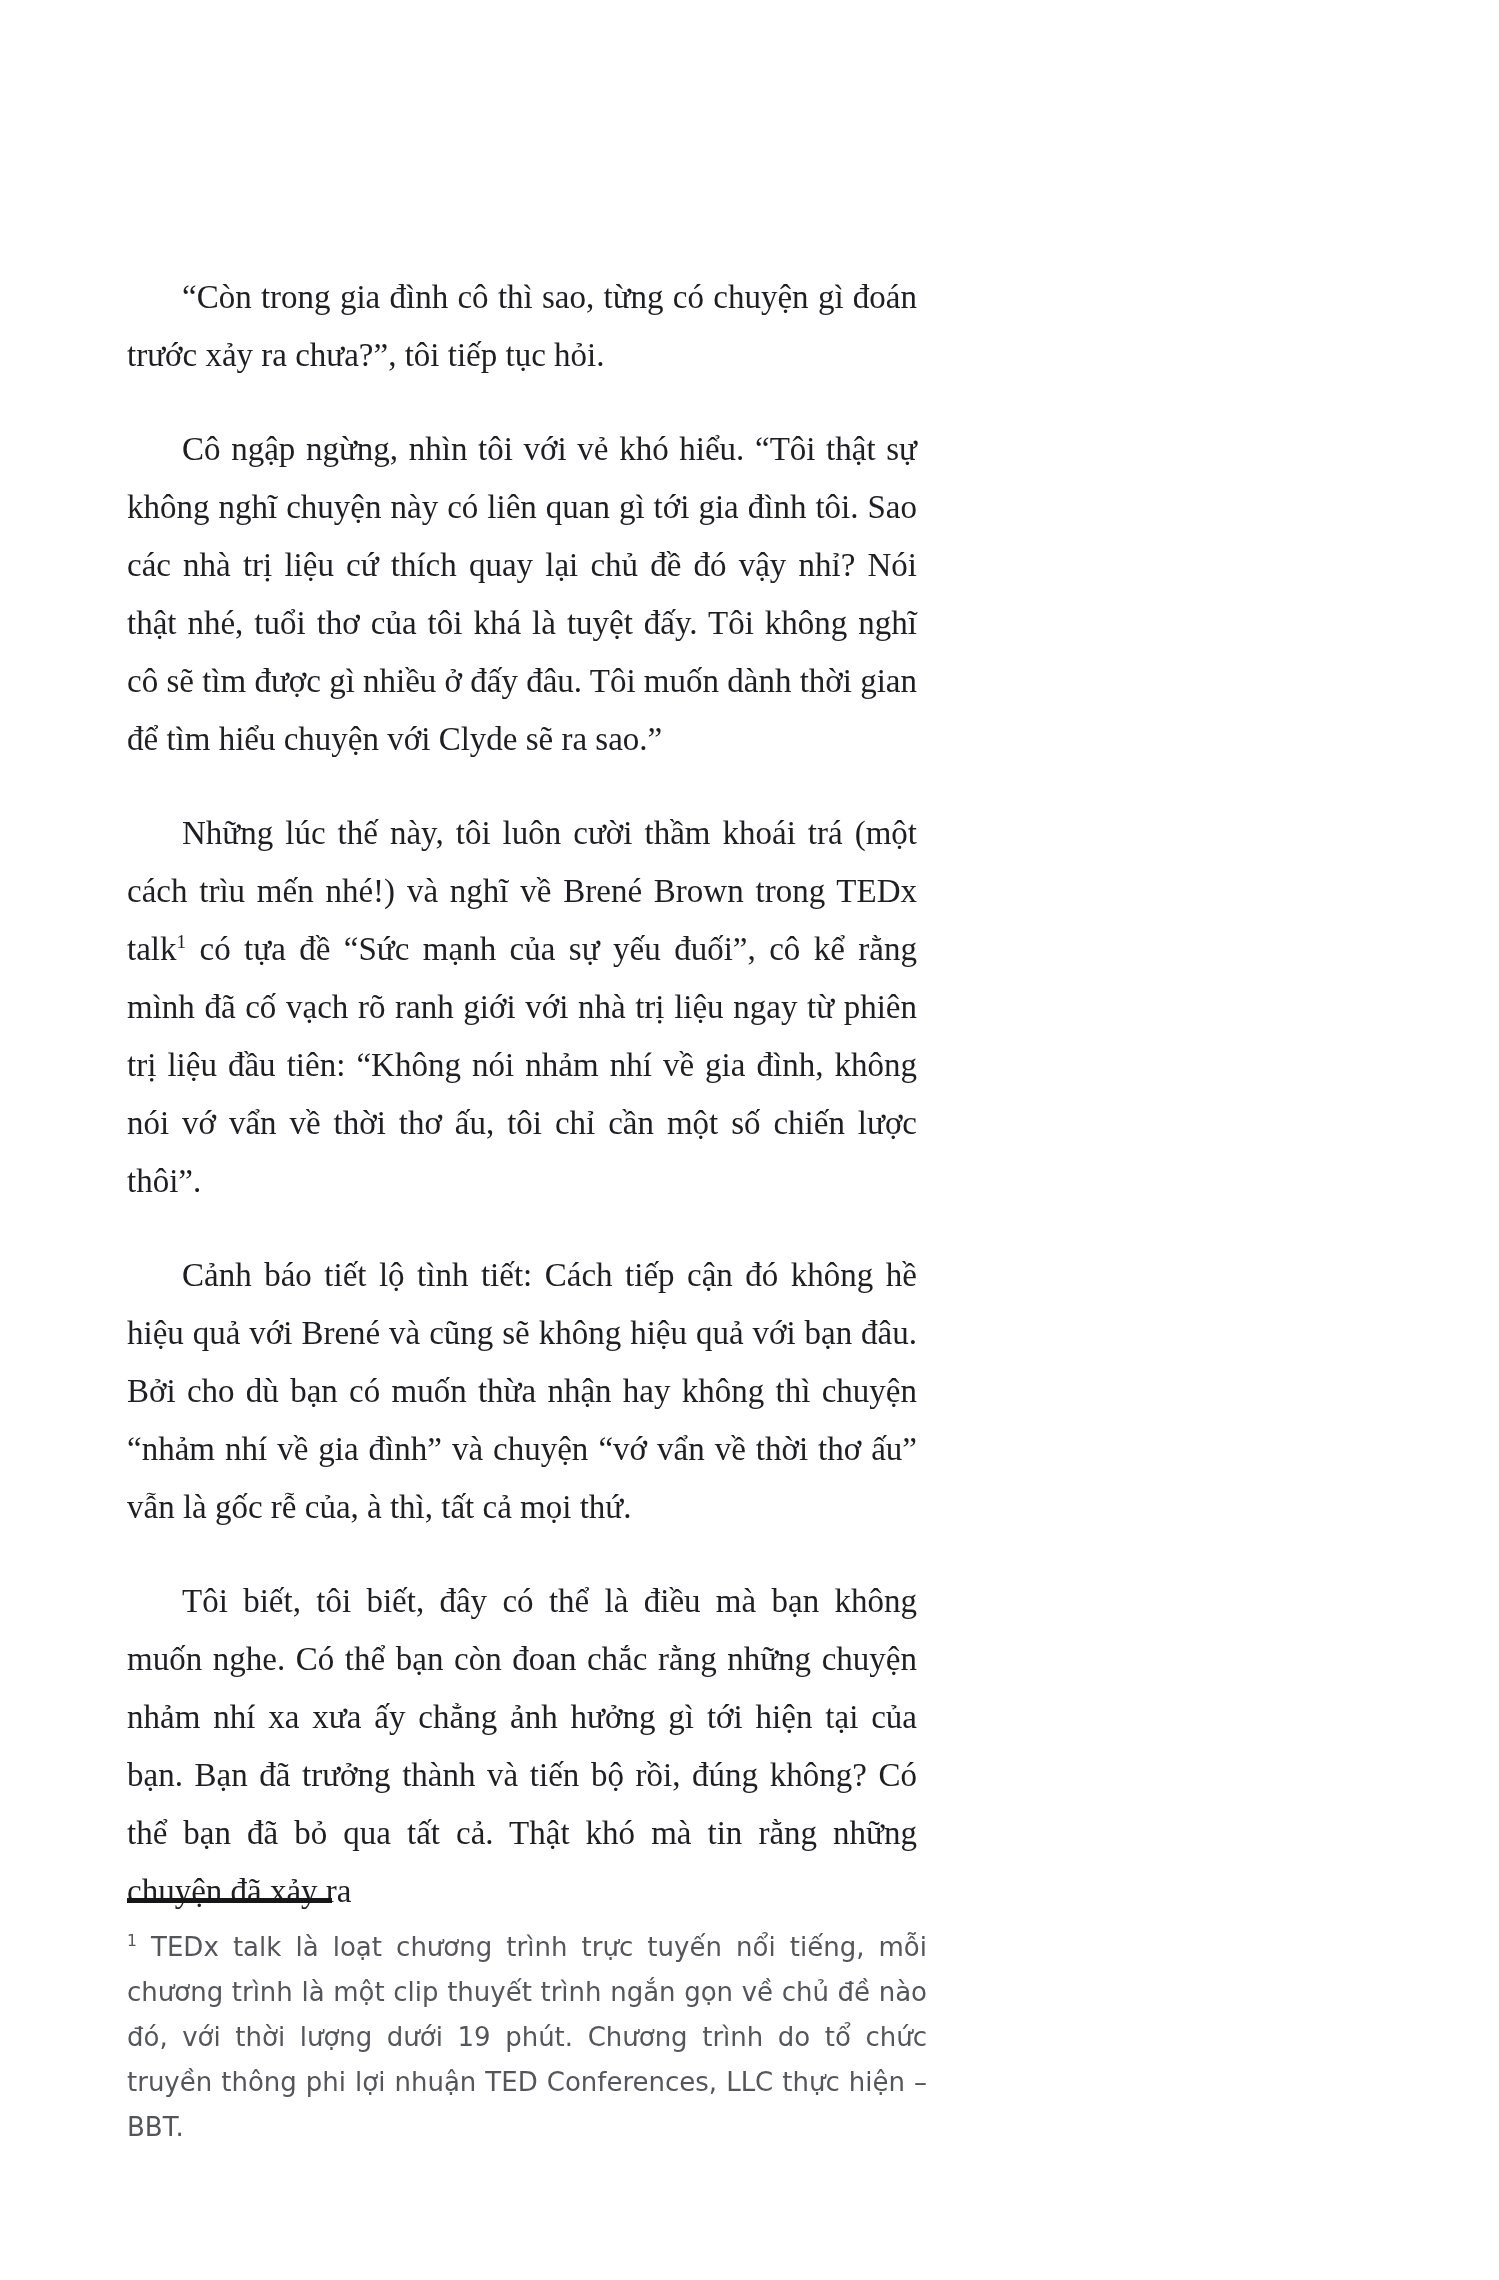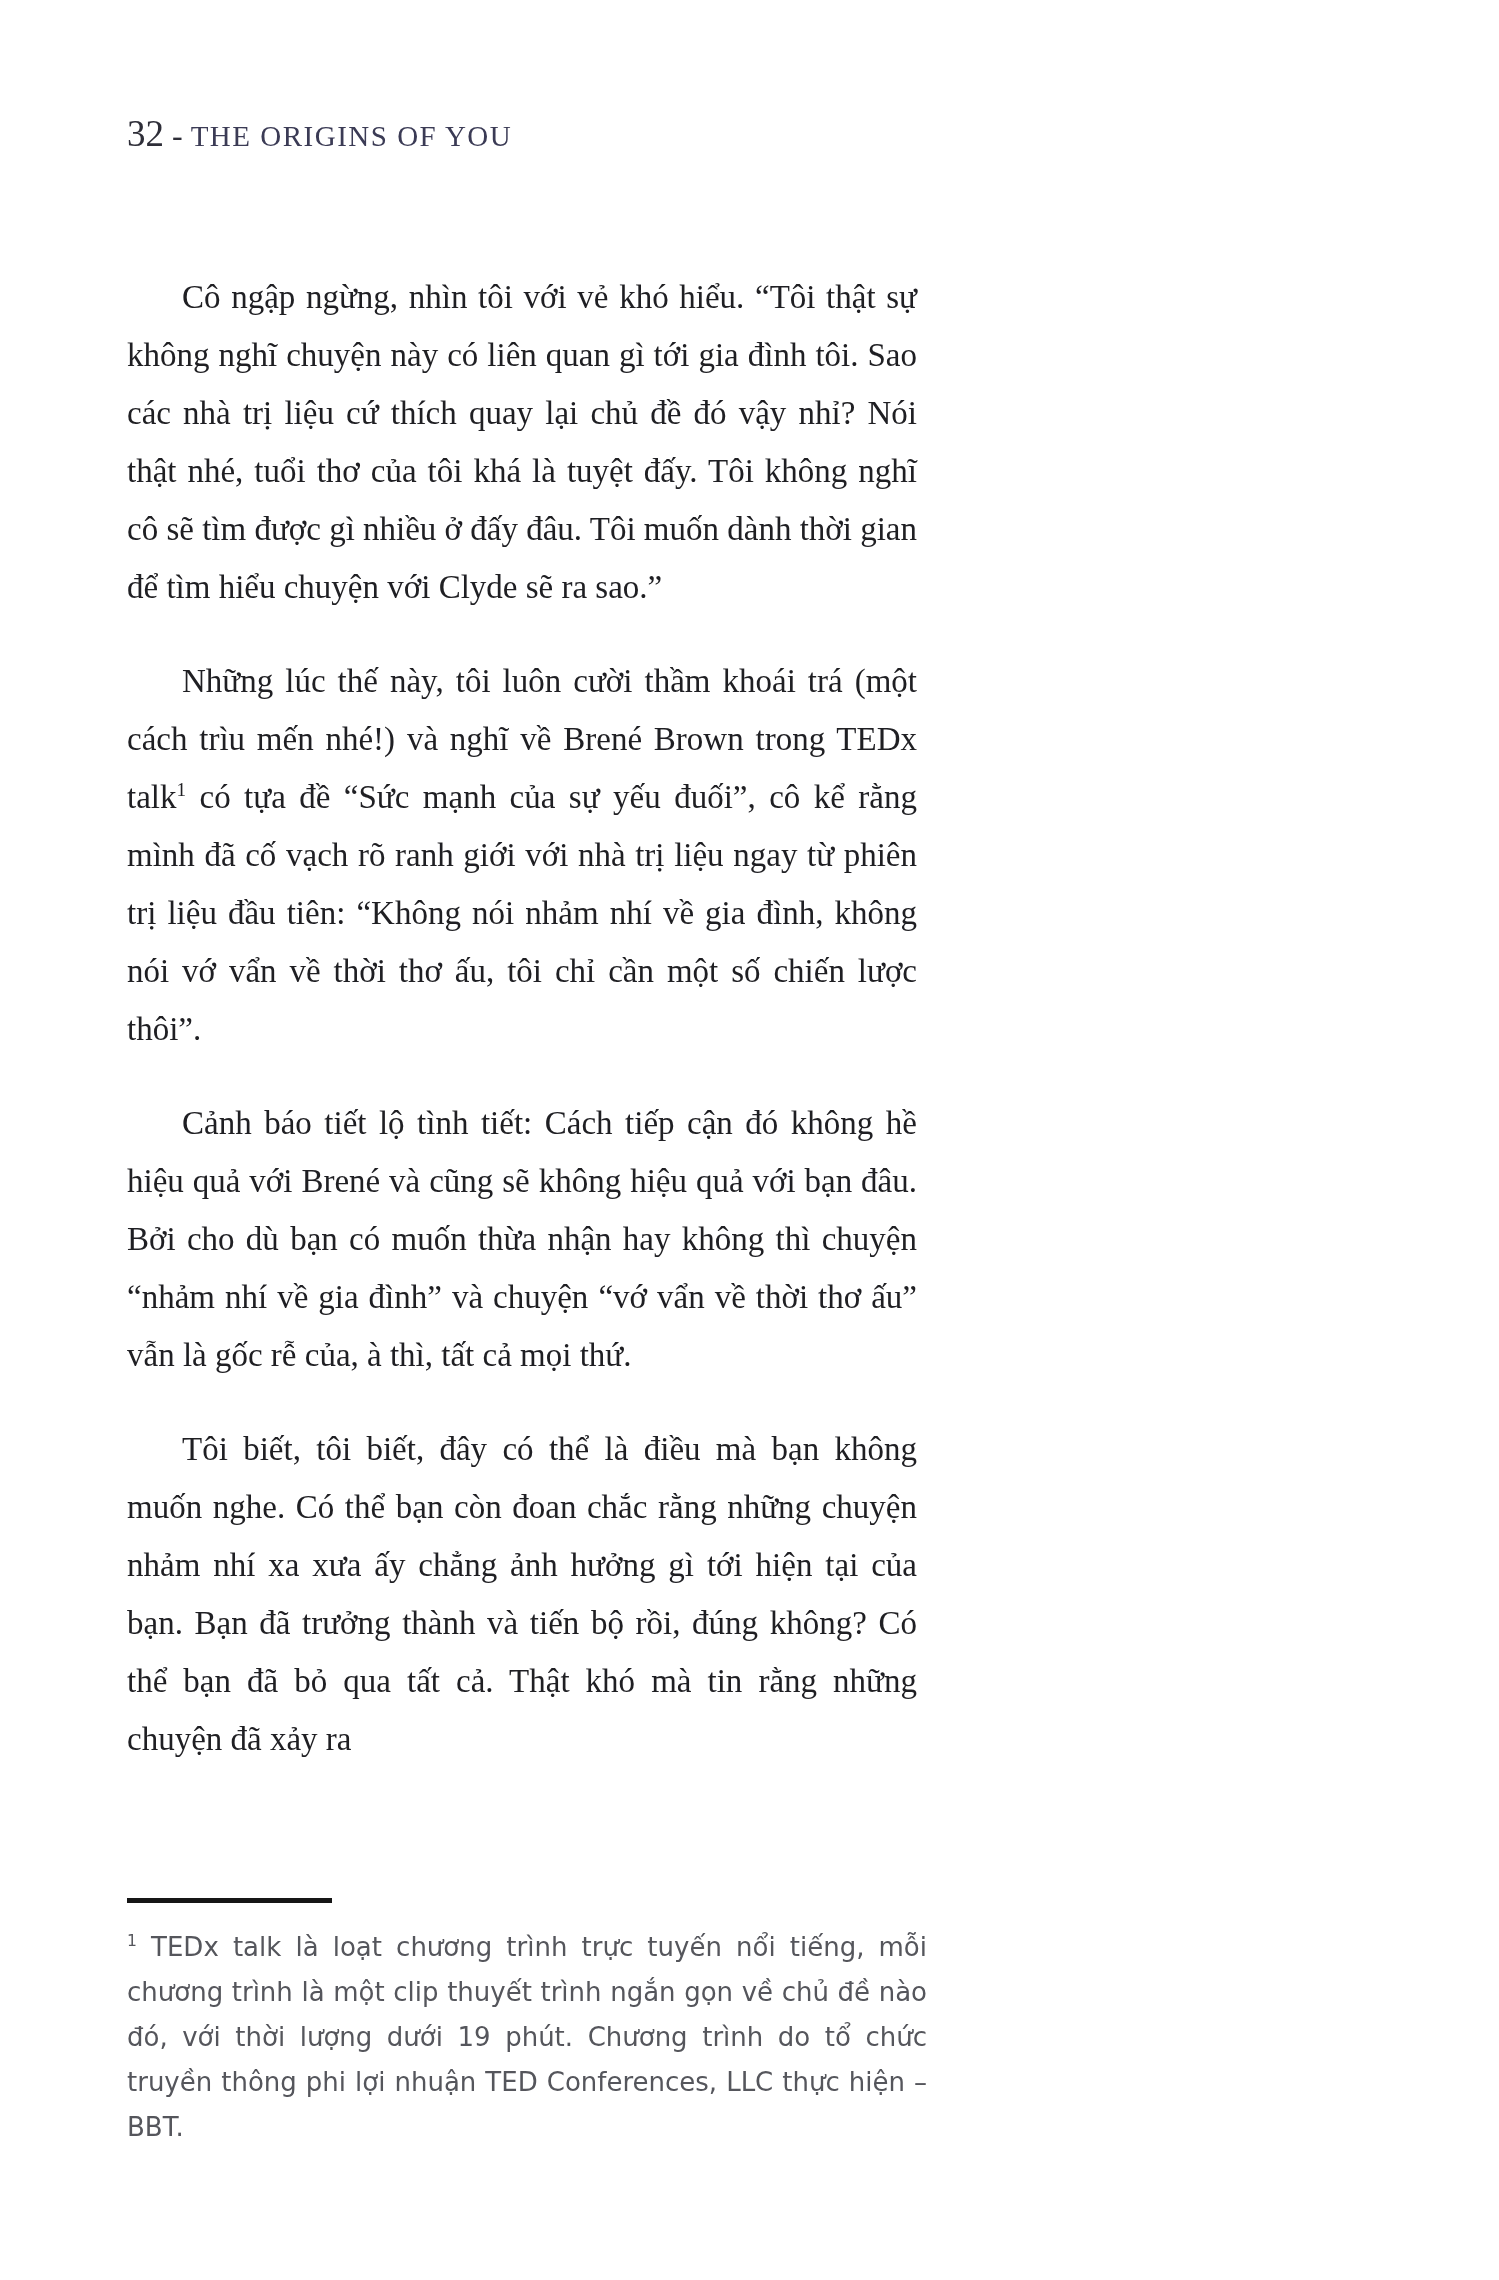--- a/index.html
+++ b/index.html
@@ -88,25 +88,23 @@
     vertical-align: super;
     font-size: 0.6em;
     line-height: 0;
   }
 </style>
 </head>
 <body>
 
 <div class="page">
 
-  <div class="running-head">
-    <span class="page-num">32</span><span class="sep"> - </span><span class="book-title">THE ORIGINS OF YOU</span>
-  </div>
 
   <div class="body-text">
+    <p><span>“Còn trong gia đình cô thì sao, từng có chuyện gì đoán trước xảy ra chưa?”, tôi tiếp tục hỏi.</span></p>
 
     <p><span>Cô ngập ngừng, nhìn tôi với vẻ khó hiểu. “Tôi thật sự không nghĩ chuyện này có liên quan gì tới gia đình tôi. Sao các nhà trị liệu cứ thích quay lại chủ đề đó vậy nhỉ? Nói thật nhé, tuổi thơ của tôi khá là tuyệt đấy. Tôi không nghĩ cô sẽ tìm được gì nhiều ở đấy đâu. Tôi muốn dành thời gian để tìm hiểu chuyện với Clyde sẽ ra sao.”</span></p>
 
     <p><span>Những lúc thế này, tôi luôn cười thầm khoái trá (một cách trìu mến nhé!) và nghĩ về Brené Brown trong TEDx talk</span><sup>1</sup><span> có tựa đề “Sức mạnh của sự yếu đuối”, cô kể rằng mình đã cố vạch rõ ranh giới với nhà trị liệu ngay từ phiên trị liệu đầu tiên: “Không nói nhảm nhí về gia đình, không nói vớ vẩn về thời thơ ấu, tôi chỉ cần một số chiến lược thôi”.</span></p>
 
     <p><span>Cảnh báo tiết lộ tình tiết: Cách tiếp cận đó không hề hiệu quả với Brené và cũng sẽ không hiệu quả với bạn đâu. Bởi cho dù bạn có muốn thừa nhận hay không thì chuyện “nhảm nhí về gia đình” và chuyện “vớ vẩn về thời thơ ấu” vẫn là gốc rễ của, à thì, </span><span class="em">tất cả mọi thứ</span><span>.</span></p>
 
     <p><span>Tôi biết, tôi biết, đây có thể là điều mà bạn không muốn nghe. Có thể bạn còn đoan chắc rằng những chuyện nhảm nhí xa xưa ấy chẳng ảnh hưởng gì tới hiện tại của bạn. Bạn đã trưởng thành và tiến bộ rồi, đúng không? Có thể bạn đã bỏ qua tất cả. Thật khó mà tin rằng những chuyện đã xảy ra</span></p>
   </div>
 

